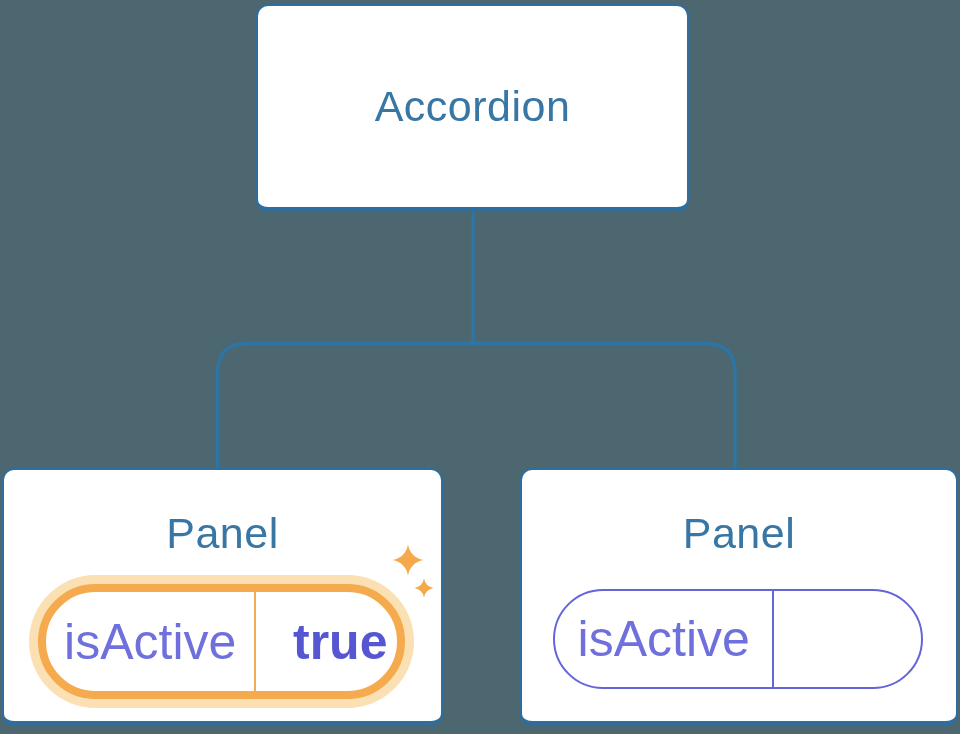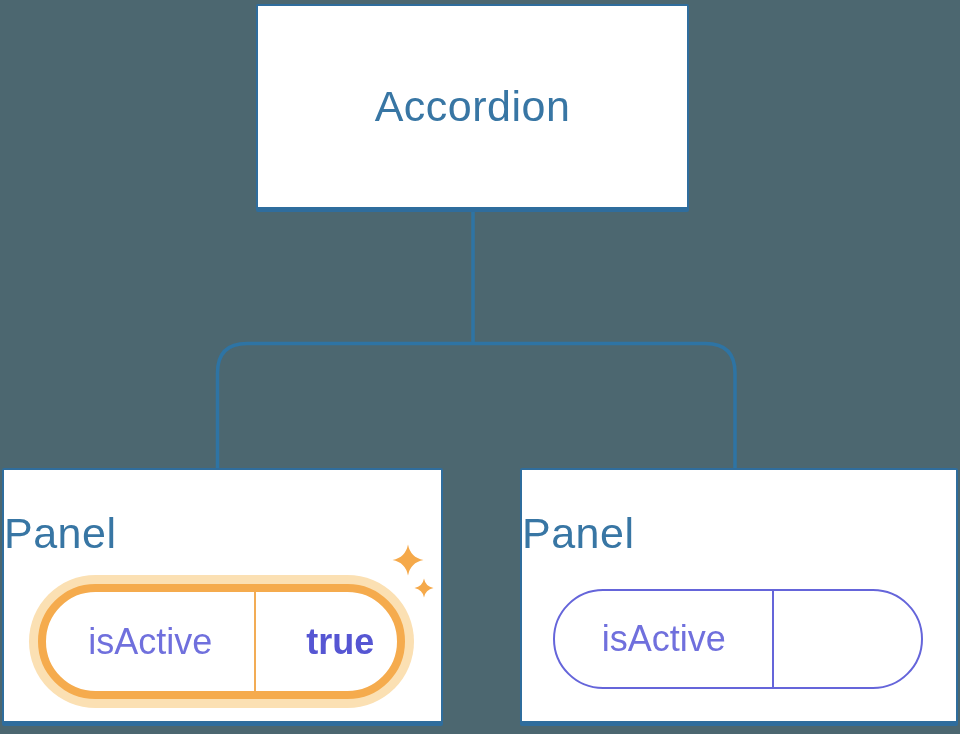--- a/index.html
+++ b/index.html
@@ -25,46 +25,46 @@
   .stage{position:relative;width:960px;height:734px;}
   svg.overlay{position:absolute;left:0;top:0;width:960px;height:734px;pointer-events:none;}
   .connector-path{stroke:var(--connector);stroke-width:3.5;fill:none;}
   .sparkle-path{fill:var(--sparkle);}
 
   .node{
     position:absolute;
     background:var(--node-fill);
     border:2.5px solid var(--node-border);
     border-bottom-width:5px;
-    border-radius:2px;
+    border-radius:12px;
     box-sizing:border-box;
   }
   .node-root{
     left:256px;top:4px;width:433px;height:208px;
     display:flex;align-items:center;justify-content:center;
   }
   .node-label{
     font-size:43px;font-weight:500;color:var(--node-text);
     letter-spacing:.5px;line-height:1;
   }
   .node-panel-left{left:2px;top:468px;width:441px;height:258px;}
   .node-panel-right{left:520px;top:468px;width:438px;height:258px;}
   .panel-title{
-    position:absolute;top:42px;left:0;right:0;
+    position:absolute;top:42px;left:0;right:0;text-align:center;
   }
 
   .pill{
     position:absolute;
     display:flex;align-items:stretch;
     background:#fff;border-radius:999px;
     box-sizing:border-box;overflow:hidden;
   }
   .pill .cell{
     display:flex;align-items:center;justify-content:center;
-    font-size:36px;line-height:1;color:var(--prop-text);
+    font-size:50px;line-height:1;color:var(--prop-text);
   }
   .pill .cell-name{flex:0 0 59.4%;border-right:2px solid var(--pill-border-inactive);}
   .pill .cell-value{flex:1 1 auto;}
 
   .pill-active{
     left:34px;top:114px;width:367px;height:115px;
     border:8px solid var(--pill-border-active);
     box-shadow:0 0 0 9px var(--pill-glow-active);
   }
   .pill-active .cell-name{border-right-color:var(--pill-divider-active);}

